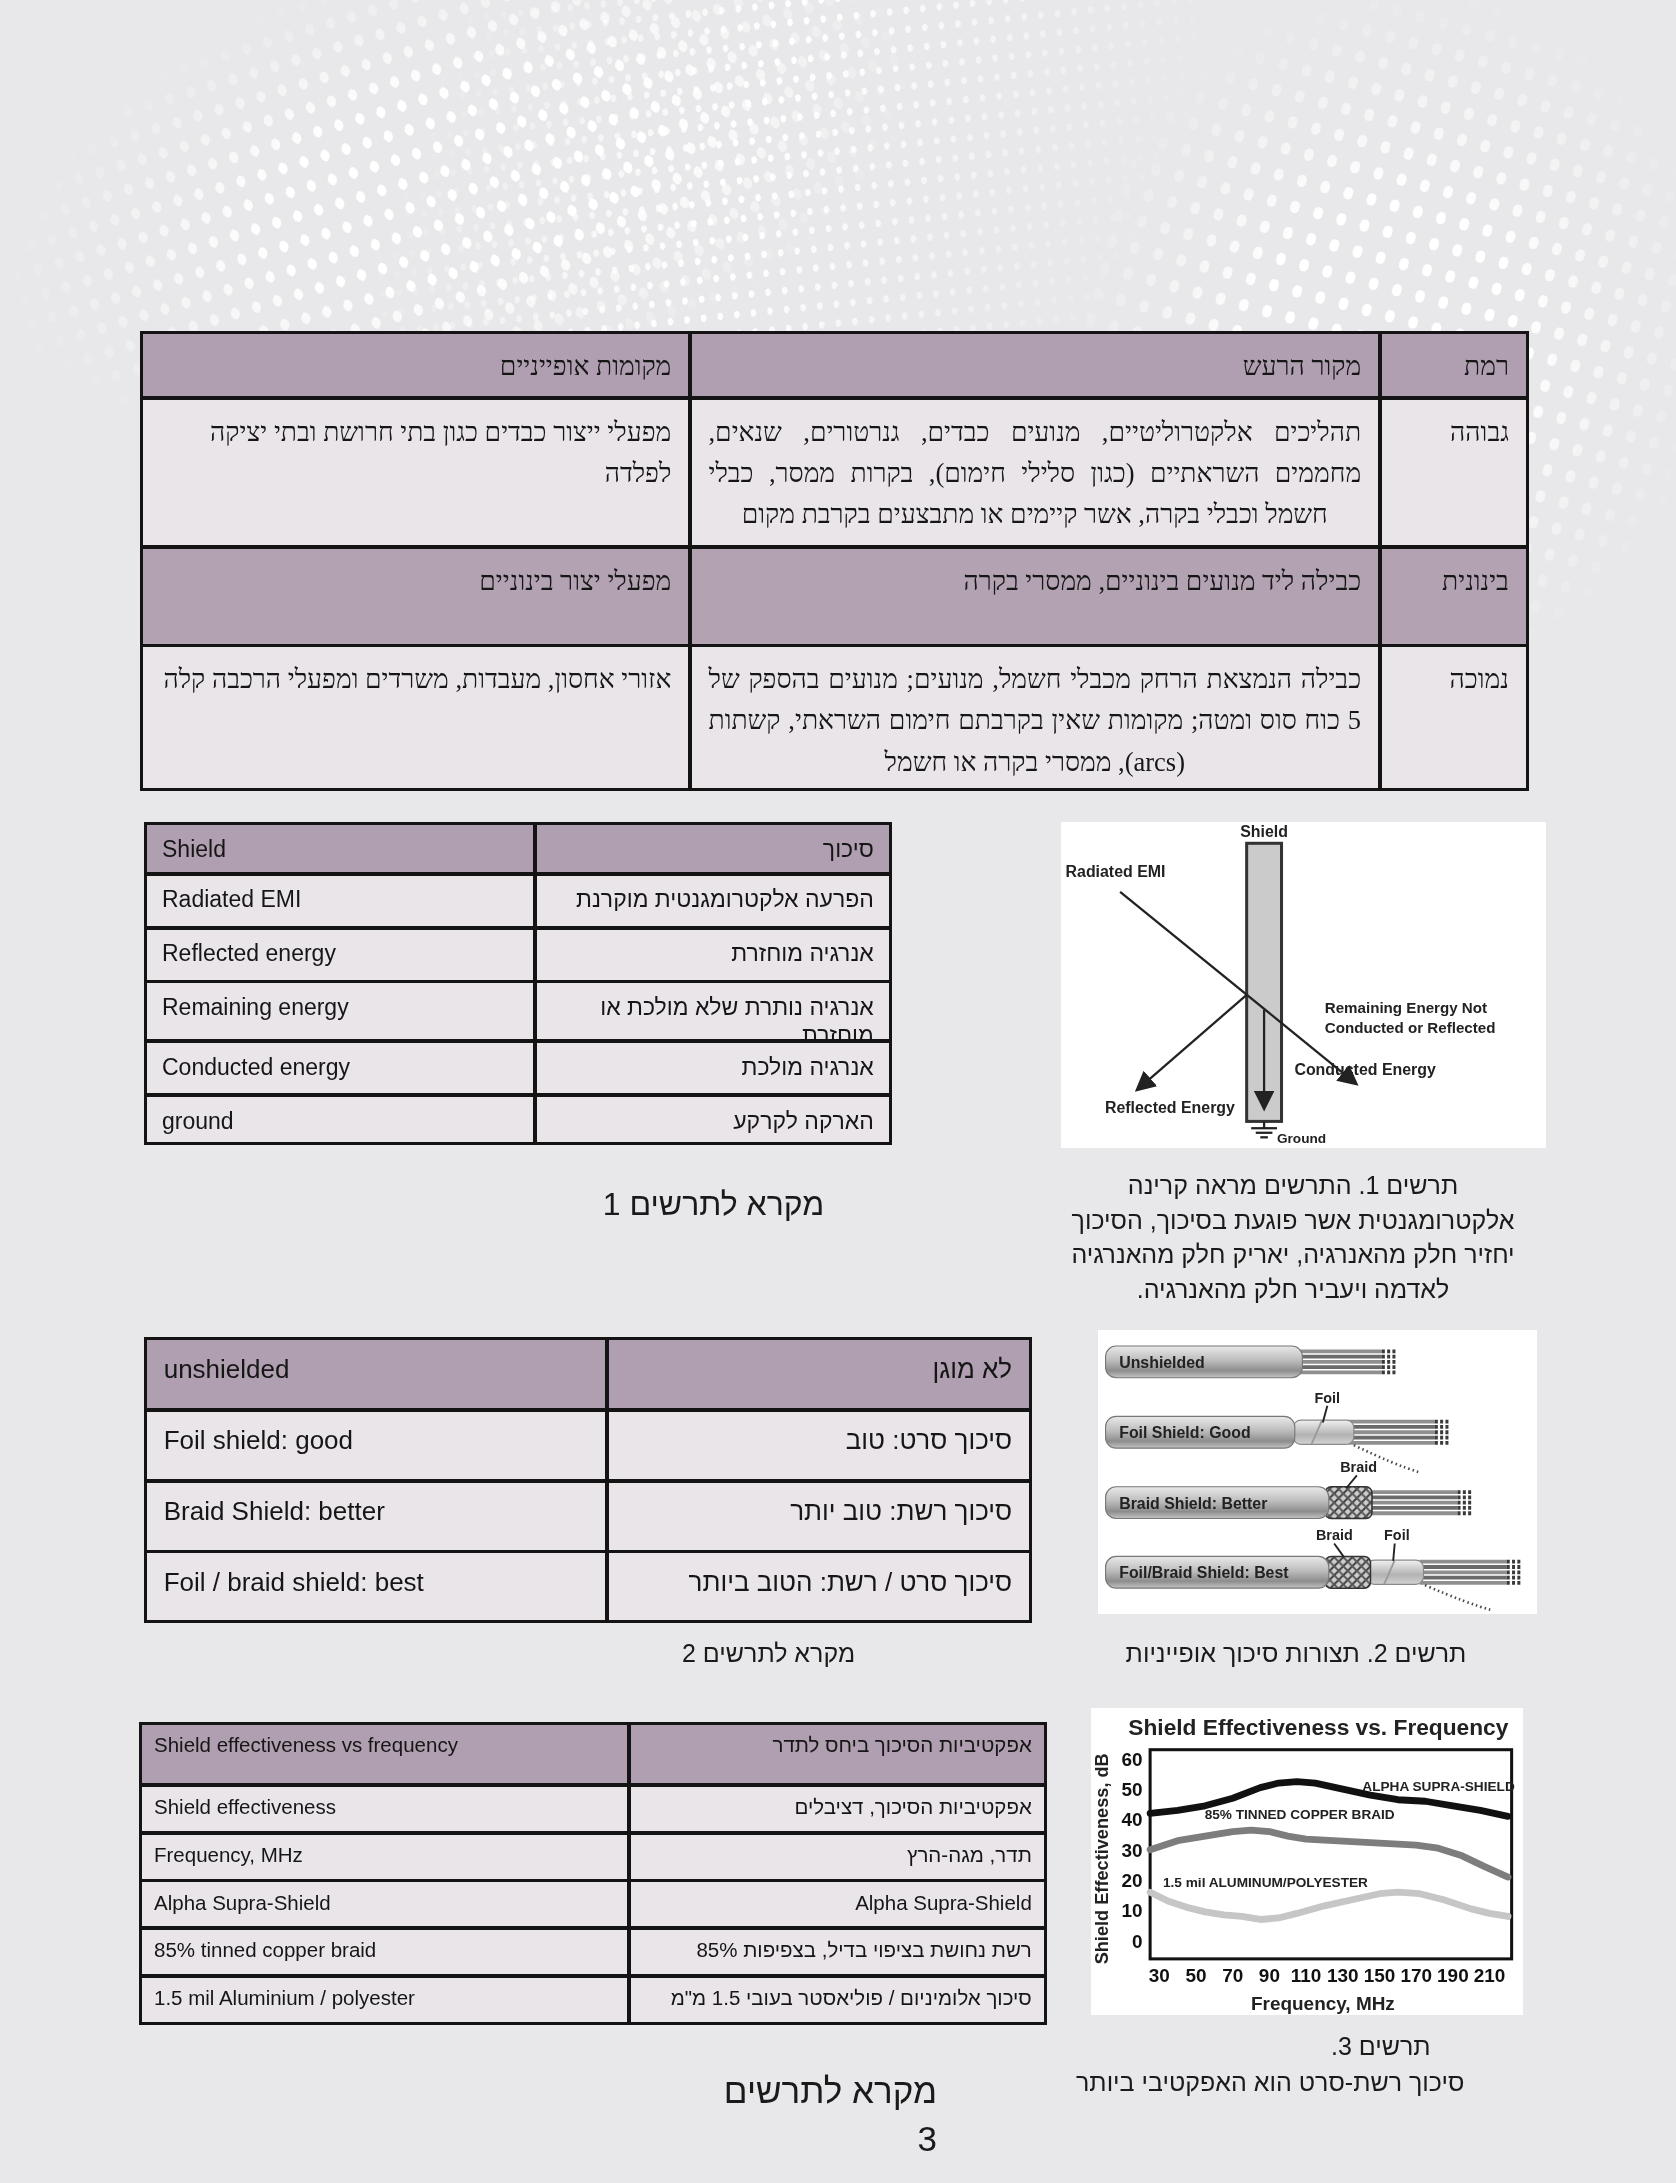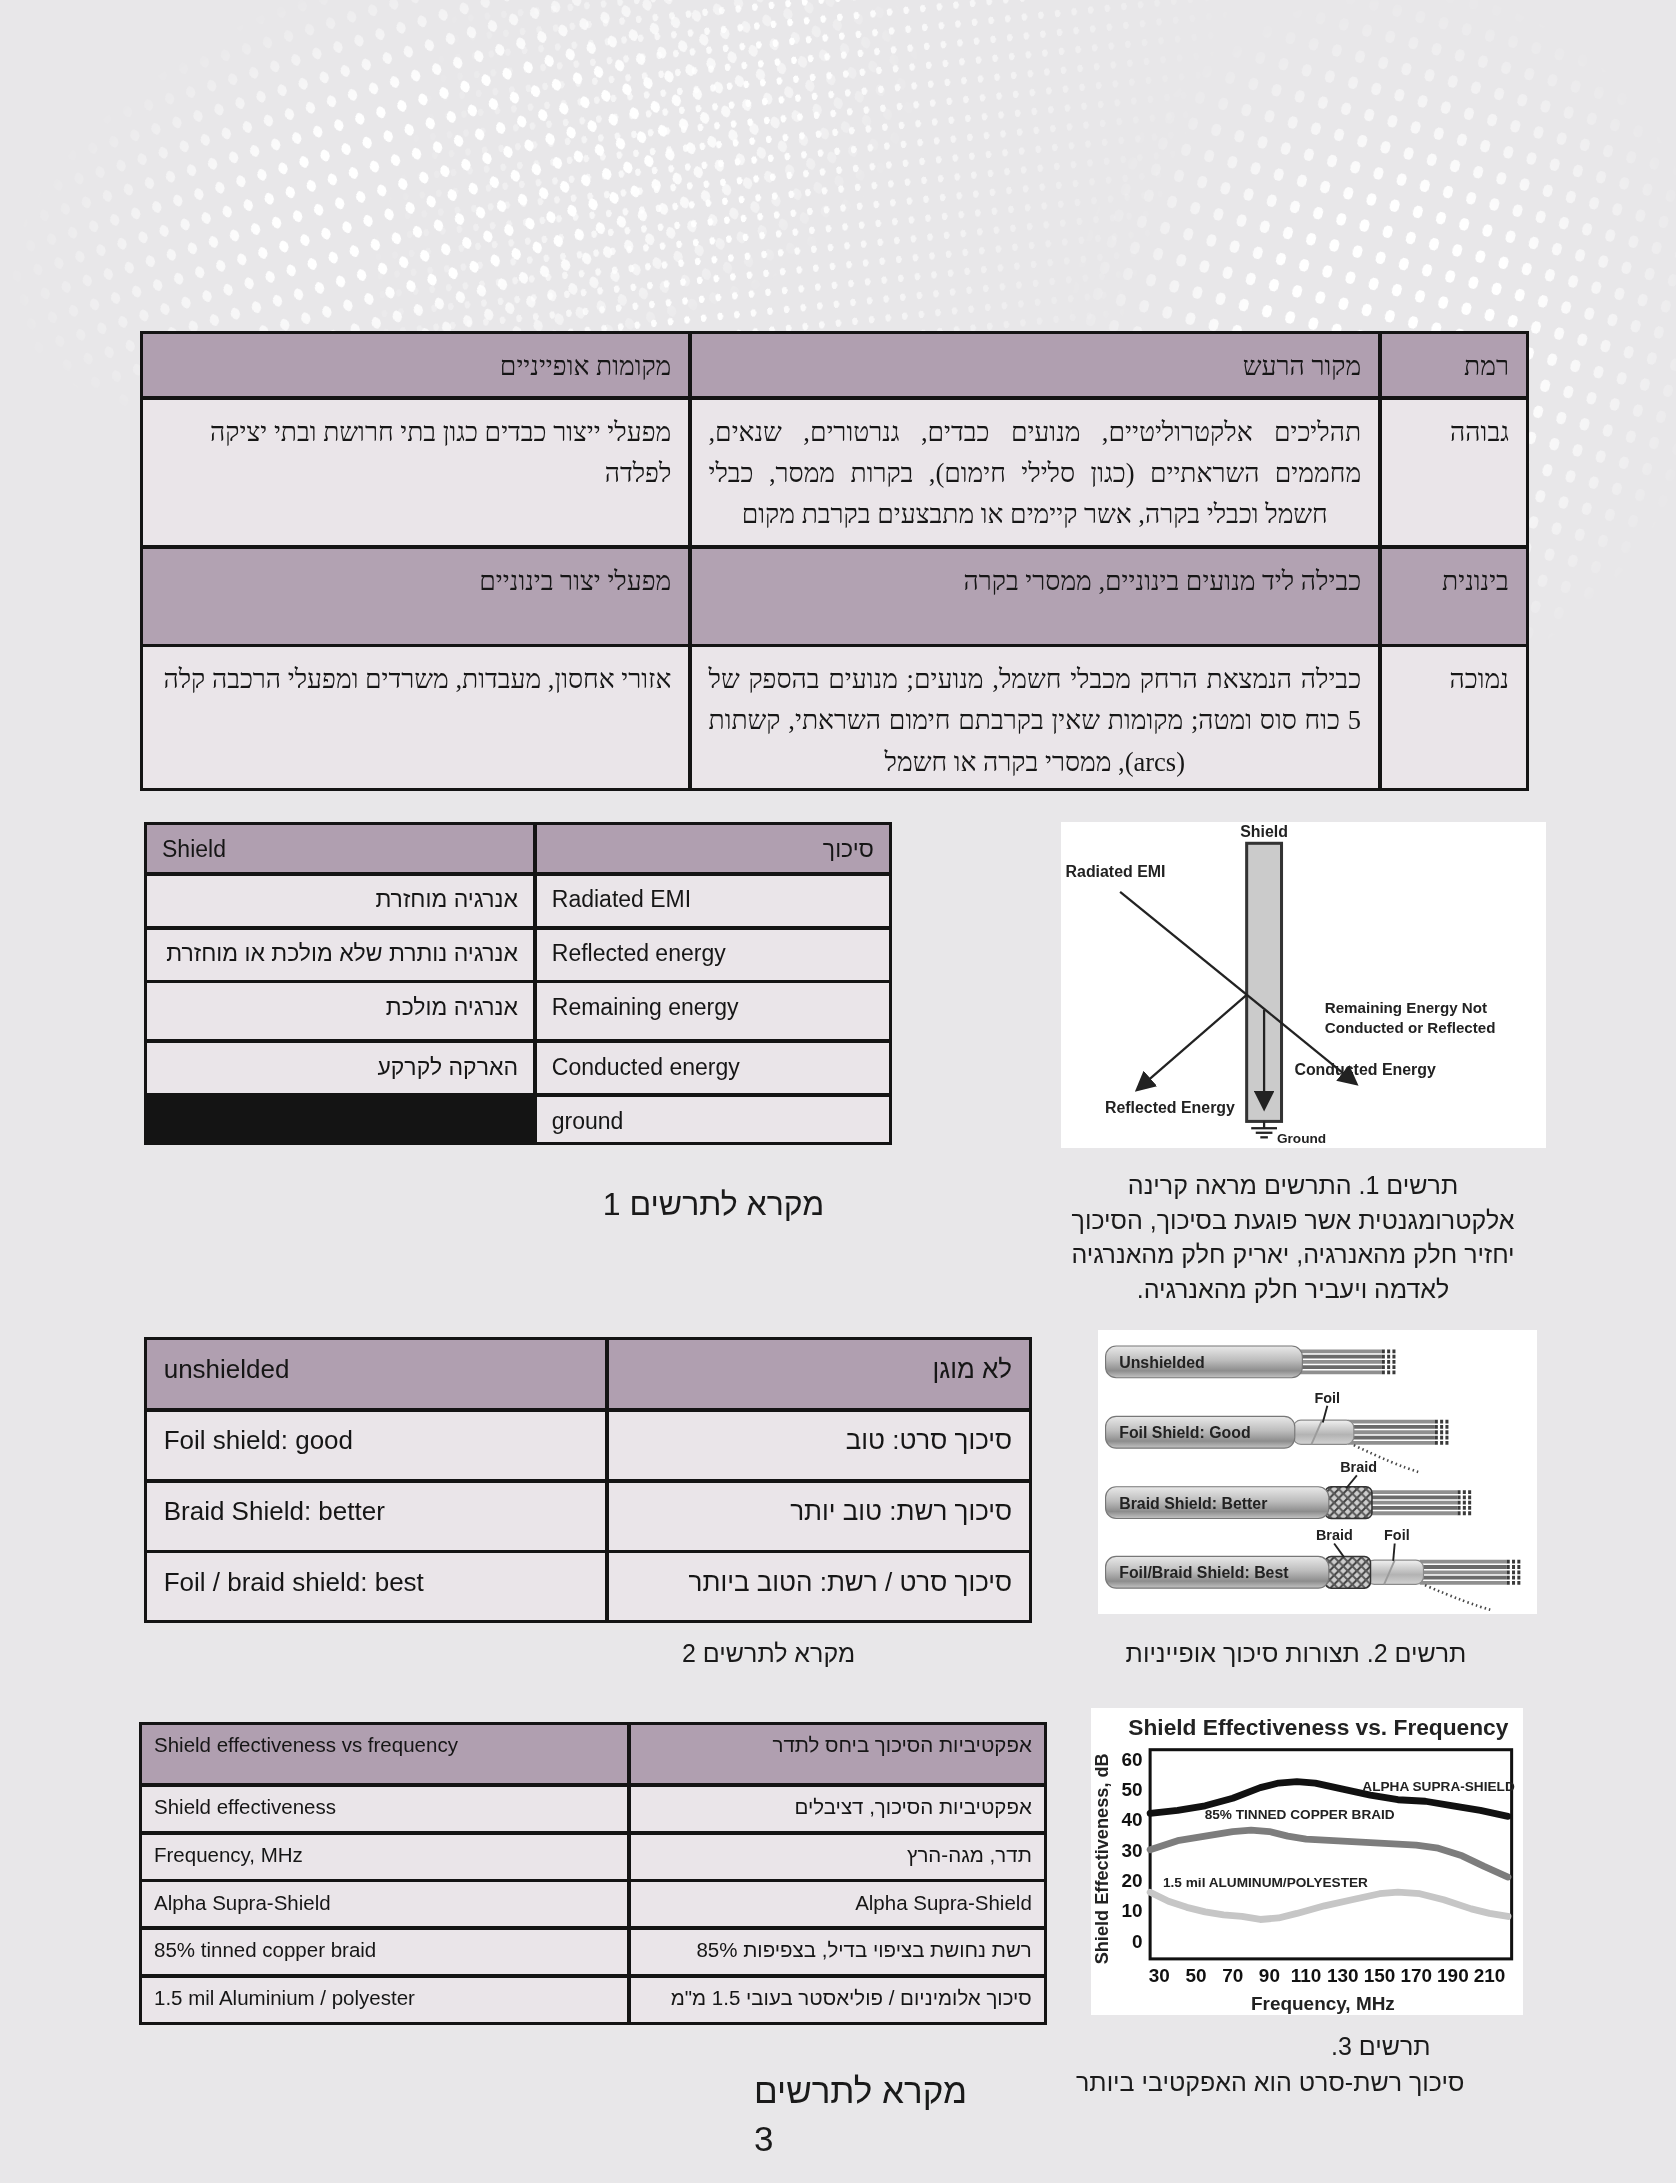--- a/index.html
+++ b/index.html
@@ -64,21 +64,21 @@
 
   
   .cap{position:absolute;z-index:2;color:#1a1a1a;font-size:25px;line-height:1.38;}
   .rtl{direction:rtl;}
   #fig1-caption{left:1011px;top:1168px;width:564px;text-align:center;}
   #legend1-caption{left:530px;top:1182px;width:367px;text-align:center;direction:rtl;font-size:32px;}
   #fig2-caption{left:1061px;top:1636px;width:470px;text-align:center;}
   #legend2-caption{left:682px;top:1636px;width:356px;text-align:left;}
   #fig3-caption-1{left:1288px;top:2029px;width:242px;text-align:left;margin-left:43px;}
   #fig3-caption-2{left:1076px;top:2065px;width:455px;text-align:left;}
-  #legend3-caption{left:754px;top:2067px;width:239px;text-align:left;font-size:35px;}
+  #legend3-caption{left:698px;top:2067px;width:239px;text-align:right;font-size:35px;}
   #legend1-caption,#fig2-caption,#legend2-caption,#fig3-caption-1,#fig3-caption-2,#legend3-caption{direction:rtl;}
 
   
   .svglabel{font-family:"Liberation Sans",sans-serif;font-weight:bold;fill:#222;}
   .tick{font-family:"Liberation Sans",sans-serif;font-weight:bold;fill:#111;font-size:25px;}
 </style>
 </head>
 <body>
 
 <div id="page">
@@ -101,20 +101,21 @@
     <div class="c shade he">מפעלי יצור בינוניים</div>
 
     <div class="c he">נמוכה</div>
     <div class="c he just">כבילה הנמצאת הרחק מכבלי חשמל, מנועים; מנועים בהספק של 5 כוח סוס ומטה; מקומות שאין בקרבתם חימום השראתי, קשתות (arcs), ממסרי בקרה או חשמל</div>
     <div class="c he">אזורי אחסון, מעבדות, משרדים ומפעלי הרכבה קלה</div>
   </div>
 
   <div id="legend1-table" class="tbl">
     <div class="c hd he">סיכוך</div>
     <div class="c hd en">Shield</div>
+    <div class="c he">הפרעה אלקטרומגנטית מוקרנת</div>
     <div class="c en">Radiated EMI</div>
     <div class="c he">אנרגיה מוחזרת</div>
     <div class="c en">Reflected energy</div>
     <div class="c he">אנרגיה נותרת שלא מולכת או מוחזרת</div>
     <div class="c en">Remaining energy</div>
     <div class="c he">אנרגיה מולכת</div>
     <div class="c en">Conducted energy</div>
     <div class="c he">הארקה לקרקע</div>
     <div class="c en">ground</div>
   </div>

